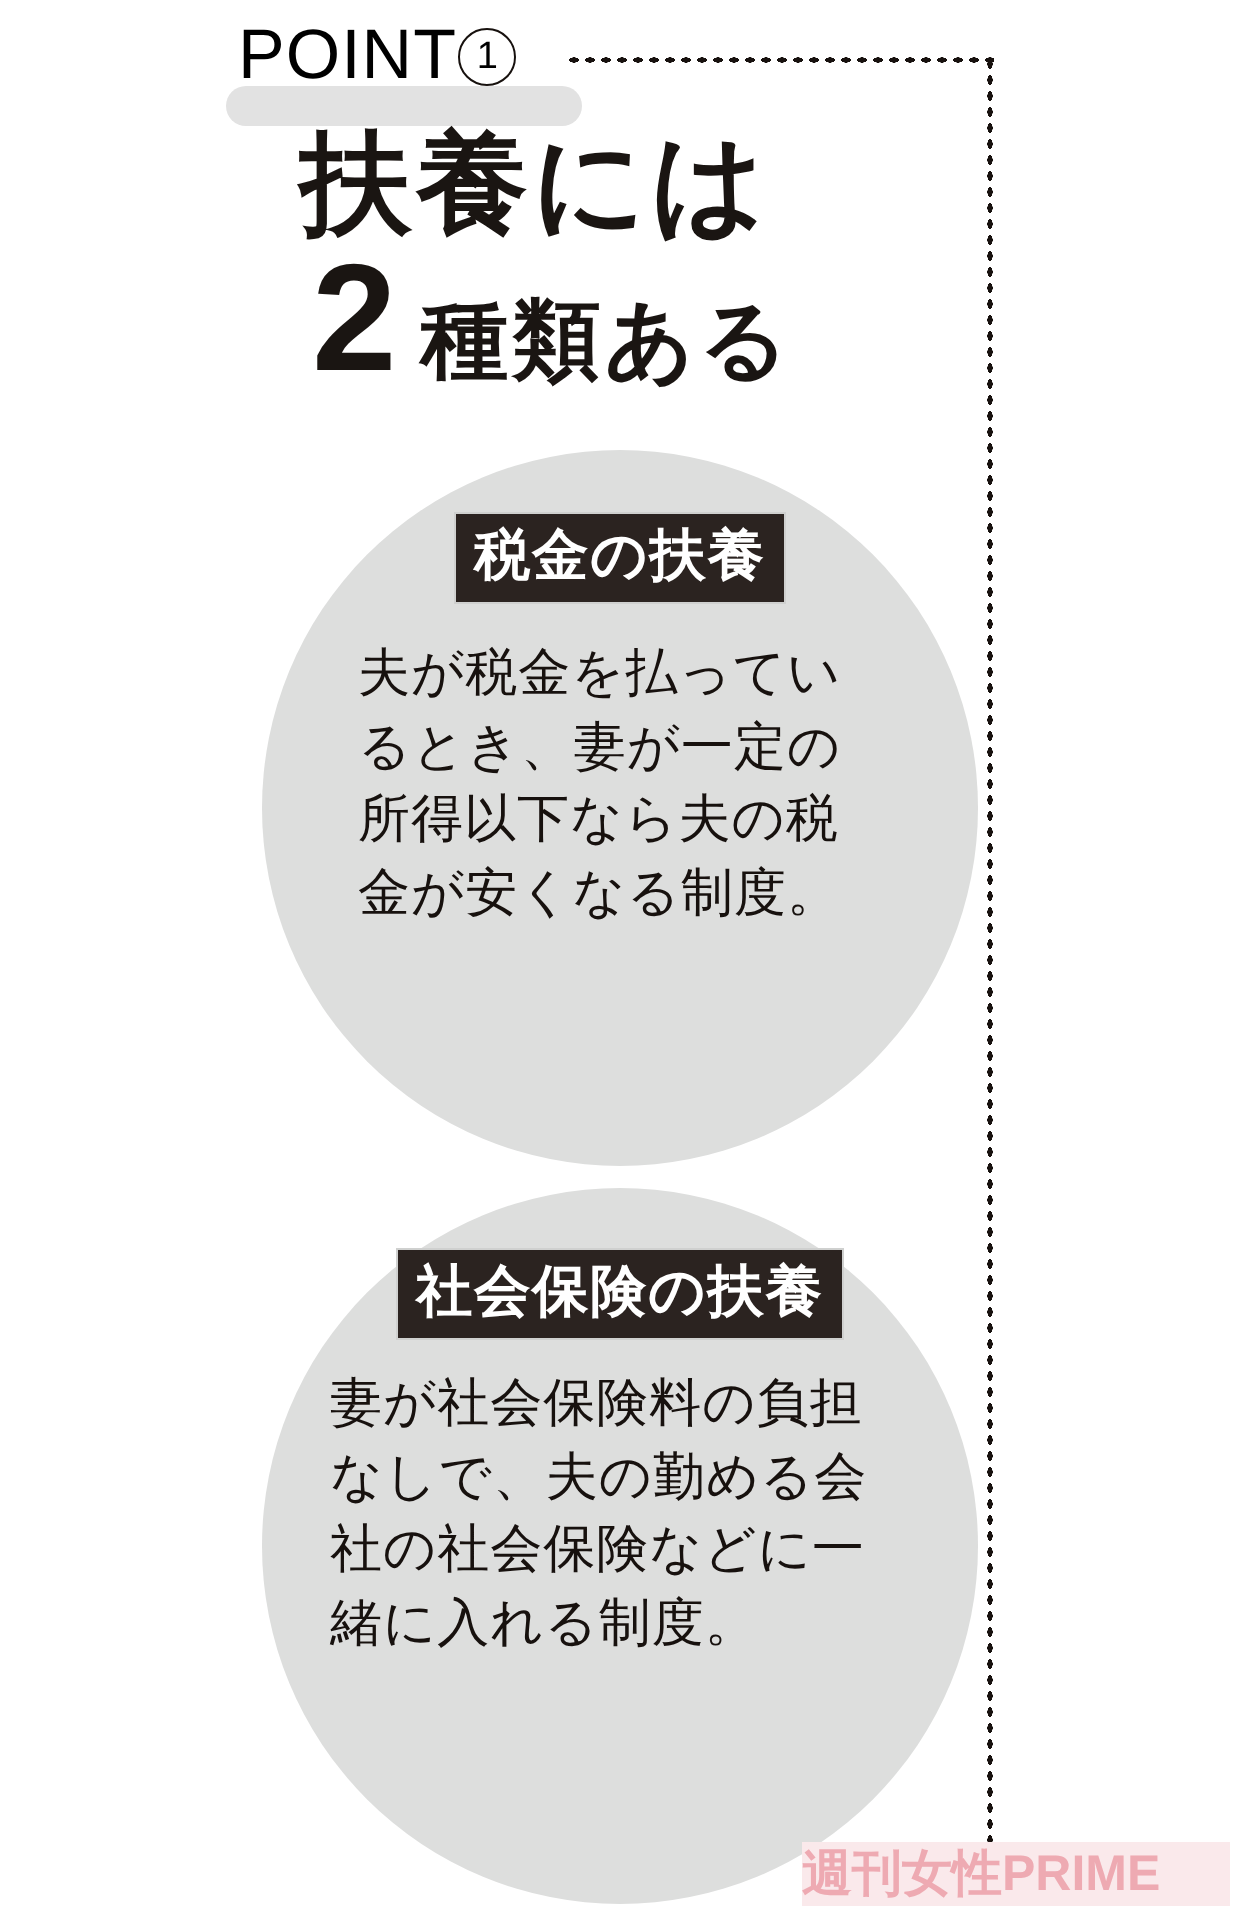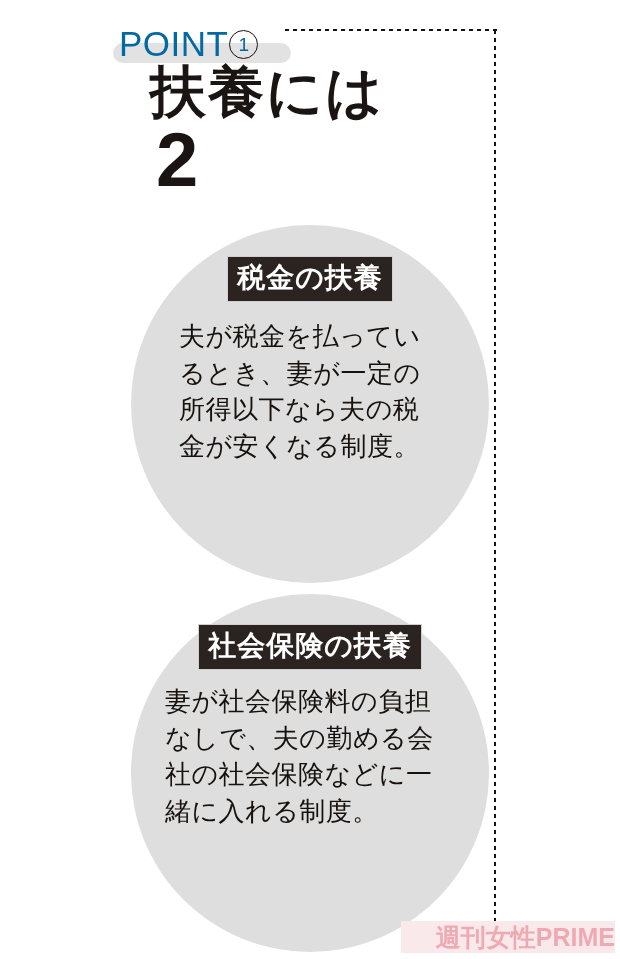--- a/index.html
+++ b/index.html
@@ -53,23 +53,22 @@
     border-radius: 10px;
   }
   .point-label {
     position: absolute;
     left: 119px;
     top: 8px;
     display: flex;
     align-items: center;
     font-size: 35px;
     letter-spacing: 0.5px;
-    color: #0369a1;
+    color: #000000;
     font-weight: 400;
-    margin-top: 16px;
   }
   .point-num {
     position: relative;
     display: inline-flex;
     align-items: center;
     justify-content: center;
     width: 29px;
     height: 29px;
     margin-left: 1px;
     border: 1.5px solid #17110e;
@@ -166,21 +165,21 @@
   
   .watermark {
     position: absolute;
     left: 401px;
     top: 921px;
     width: 214px;
     height: 32px;
     background: #fae9eb;
     display: flex;
     align-items: center;
-    justify-content: flex-end;
+    justify-content: flex-start;
     overflow: hidden;
   }
   .wm-text {
     color: #eeaab2;
     font-size: 25px;
     font-weight: 700;
     line-height: 1;
     letter-spacing: 0px;
     white-space: nowrap;
   }
@@ -196,20 +195,21 @@
   <div class="point-bar"></div>
   <div class="point-label">
     <span>POINT</span>
     <span class="point-num">1</span>
   </div>
 
   <div class="headline">
     <div class="headline-l1">扶養には</div>
     <div class="headline-l2">
       <span class="headline-num">2</span>
+      <span class="headline-rest">種類ある</span>
     </div>
   </div>
 
   <div class="circle circle-2">
     <div class="circle-inner">
       <div class="tag tag-2">社会保険の扶養</div>
       <div class="body-text body-2">妻が社会保険料の負担
 なしで、夫の勤める会
 社の社会保険などに一
 緒に入れる制度。</div>

